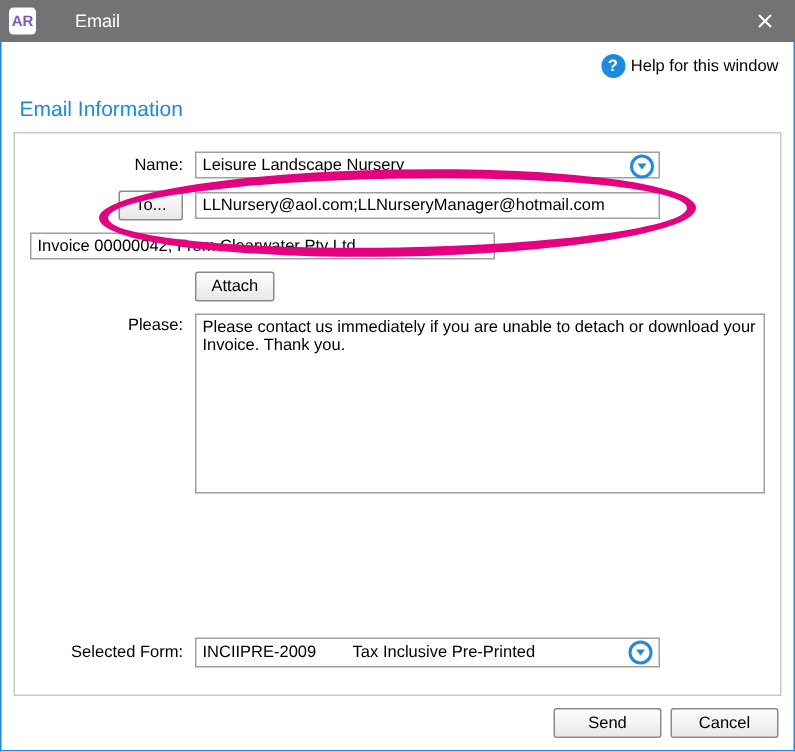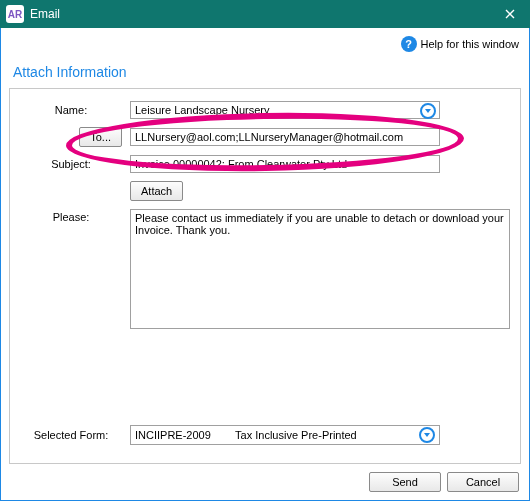--- a/index.html
+++ b/index.html
@@ -6,27 +6,28 @@
   body {
     margin: 0;
     font-family: Tahoma, "Segoe UI", Arial, sans-serif;
     font-size: 11px;
     background: #f0f0f0;
     width: 530px;
     height: 501px;
     overflow: hidden;
   }
   .titlebar {
-    background: #0f766e;
+    background: #737373;
     height: 28px;
     display: flex;
     align-items: center;
     color: #fff;
     font-size: 12px;
     padding-left: 6px;
+    gap: 20px;
   }
   .app-icon {
     width: 18px; height: 18px;
     background: #fff;
     border-radius: 3px;
     display: flex; align-items: center; justify-content: center;
     color: #7e57c2; font-weight: bold; font-size: 10px;
     margin-right: 6px;
   }
   .titlebar .title { flex: 1; }
@@ -74,21 +75,21 @@
   }
 
   .field-row {
     display: flex;
     align-items: center;
     margin-bottom: 8px;
   }
   .field-row.align-top { align-items: flex-start; }
   .label-col {
     width: 110px;
-    text-align: center;
+    text-align: right;
     padding-right: 8px;
     color: #000;
   }
   .input-col { flex: 1; position: relative; }
 
   input.text-input, .combo, textarea {
     width: 100%;
     border: 1px solid #a0a0a0;
     background: #fff;
     font-family: inherit;
@@ -175,21 +176,21 @@
   </div>
 </div>
 
 <div class="window-body">
 
   <div class="help-row">
     <span class="help-icon">?</span>
     <a href="#" style="color:#000;text-decoration:none;">Help for this window</a>
   </div>
 
-  <div class="section-title">Attach Information</div>
+  <div class="section-title">Email Information</div>
 
   <div class="group-box form-area">
 
     <div class="field-row">
       <div class="label-col">Name:</div>
       <div class="input-col">
         <div class="name-combo-wrap">
           <input class="text-input" value="Leisure Landscape Nursery" style="">
           <span class="dd-icon-standalone">
             <svg width="8" height="8" viewBox="0 0 8 8">
@@ -203,21 +204,20 @@
     <div class="field-row">
       <div class="to-btn-wrap">
         <button class="win-btn">To...</button>
       </div>
       <div class="input-col">
         <input class="text-input" style="width: 310px;" value="LLNursery@aol.com;LLNurseryManager@hotmail.com">
       </div>
     </div>
 
     <div class="field-row">
-      <div class="label-col">Subject:</div>
       <div class="input-col">
         <input class="text-input" style="width: 310px;" value="Invoice 00000042; From Clearwater Pty Ltd">
       </div>
     </div>
 
     <div class="field-row">
       <div class="label-col"></div>
       <div class="input-col">
         <button class="win-btn">Attach</button>
       </div>

